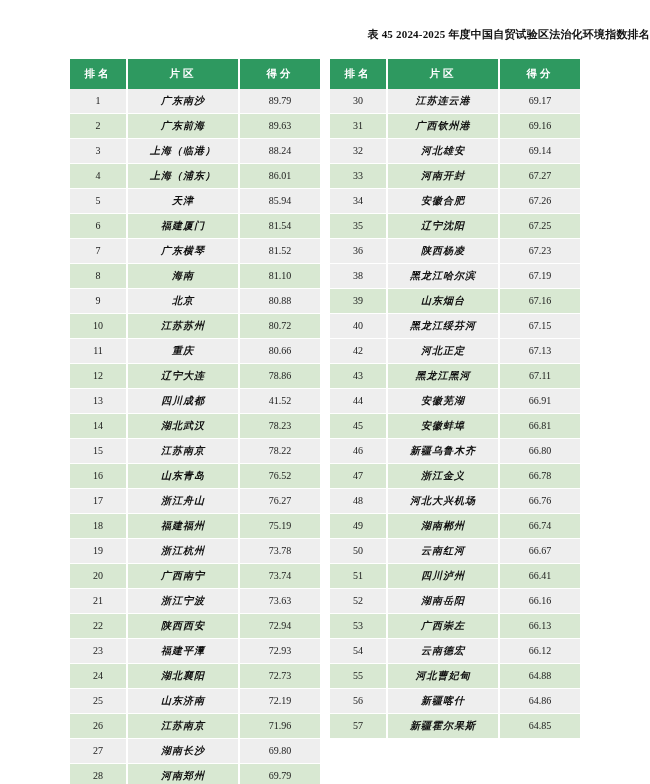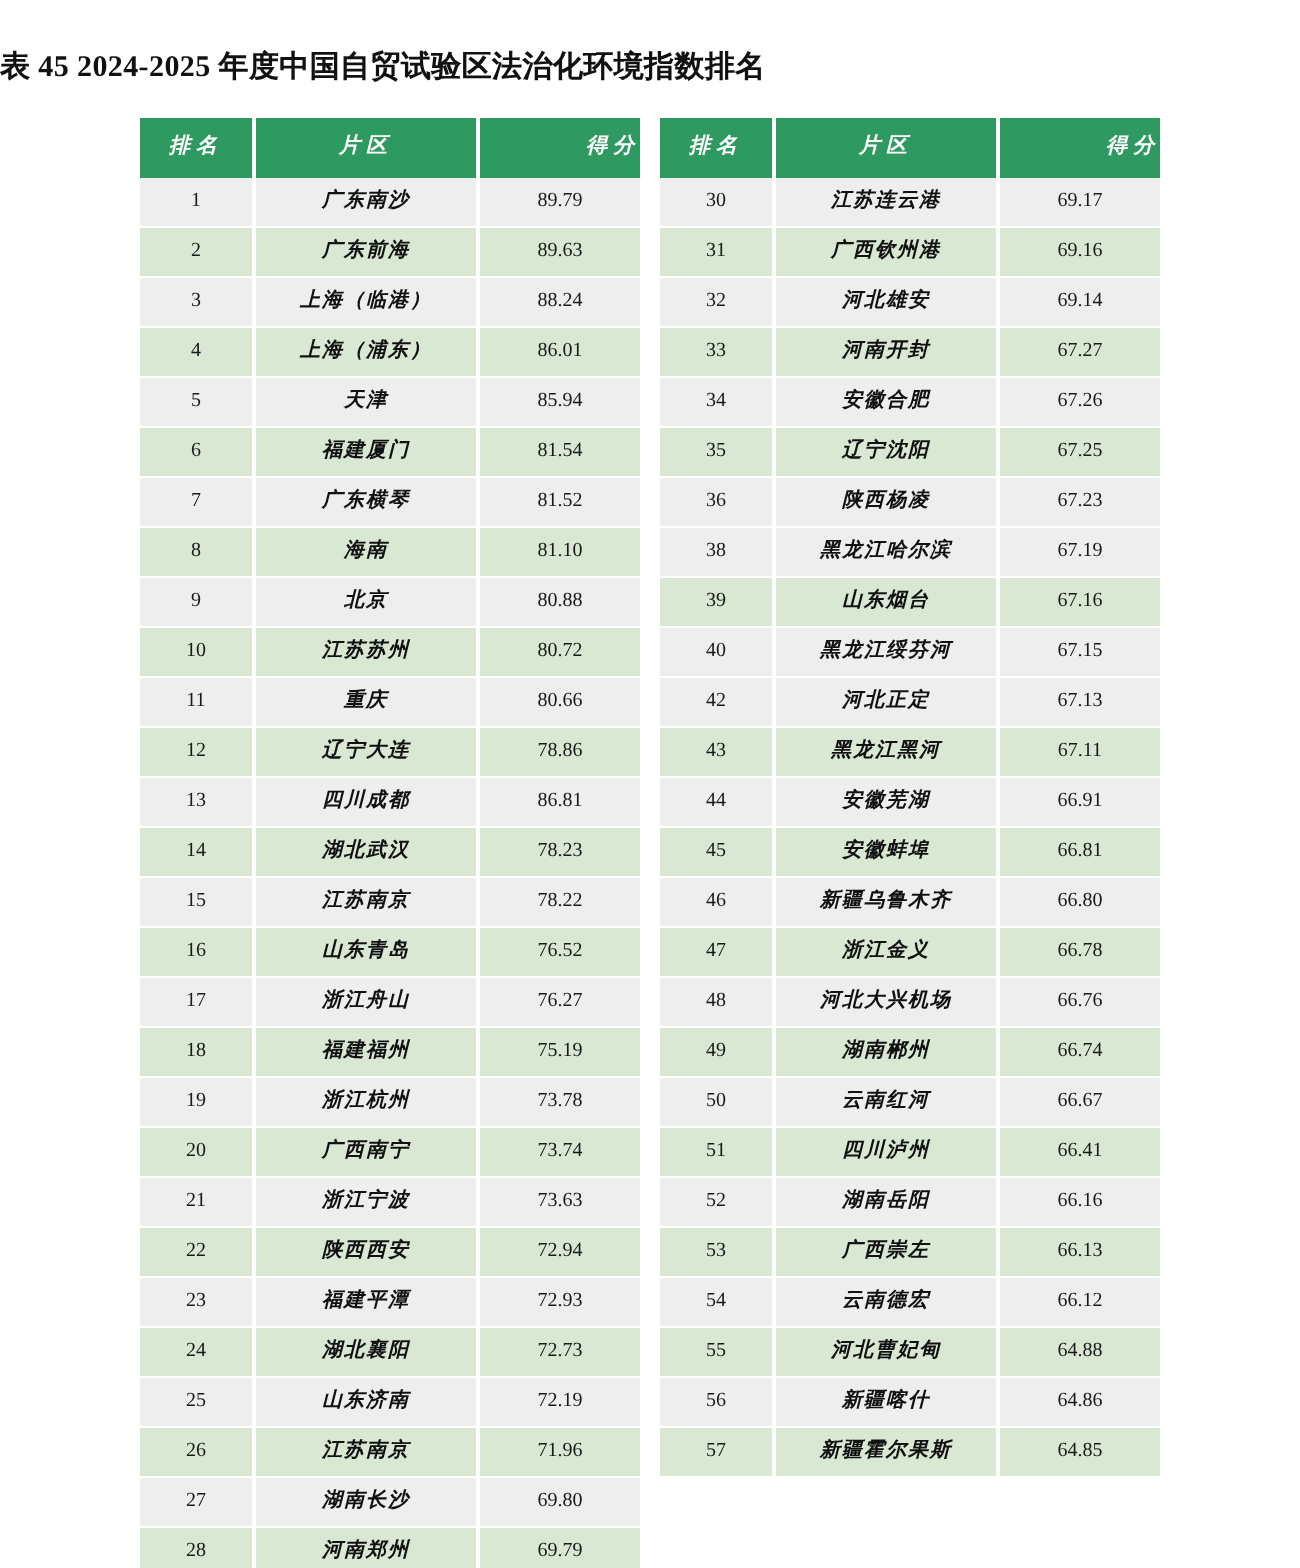--- a/index.html
+++ b/index.html
@@ -15,22 +15,22 @@
     overflow: hidden;
   }
   .page {
     position: relative;
     width: 650px;
     height: 784px;
     background: #ffffff;
     box-sizing: border-box;
   }
   .doc-title {
-    text-align: left;
-    font-size: 15px;
+    text-align: right;
+    font-size: 11px;
     font-weight: bold;
     color: #111111;
     padding-top: 27px;
     letter-spacing: 0.2px;
     line-height: 14px;
   }
   .tables-wrap {
     display: flex;
     justify-content: center;
     align-items: flex-start;
@@ -47,25 +47,23 @@
     color: #ffffff;
     font-weight: bold;
     font-size: 10.5px;
     height: 30px;
     line-height: 30px;
     padding: 0;
     text-align: center;
     letter-spacing: 3px;
     border: none;
     border-right: 2px solid #ffffff;
-    font-style: italic;
   }
   table.rank-table th:last-child {
     border-right: none;
-    text-align: right;
   }
   table.rank-table td {
     height: 24px;
     line-height: 24px;
     padding: 0;
     text-align: center;
     font-size: 10px;
     border: none;
     border-right: 2px solid #ffffff;
     border-bottom: 1px solid #ffffff;
@@ -159,21 +157,21 @@
             <td class="col-score">80.66</td>
           </tr>
           <tr class="row-even">
             <td class="col-rank">12</td>
             <td class="col-zone">辽宁大连</td>
             <td class="col-score">78.86</td>
           </tr>
           <tr class="row-odd">
             <td class="col-rank">13</td>
             <td class="col-zone">四川成都</td>
-            <td class="col-score">86.81</td>
+            <td class="col-score">41.52</td>
           </tr>
           <tr class="row-even">
             <td class="col-rank">14</td>
             <td class="col-zone">湖北武汉</td>
             <td class="col-score">78.23</td>
           </tr>
           <tr class="row-odd">
             <td class="col-rank">15</td>
             <td class="col-zone">江苏南京</td>
             <td class="col-score">78.22</td>

